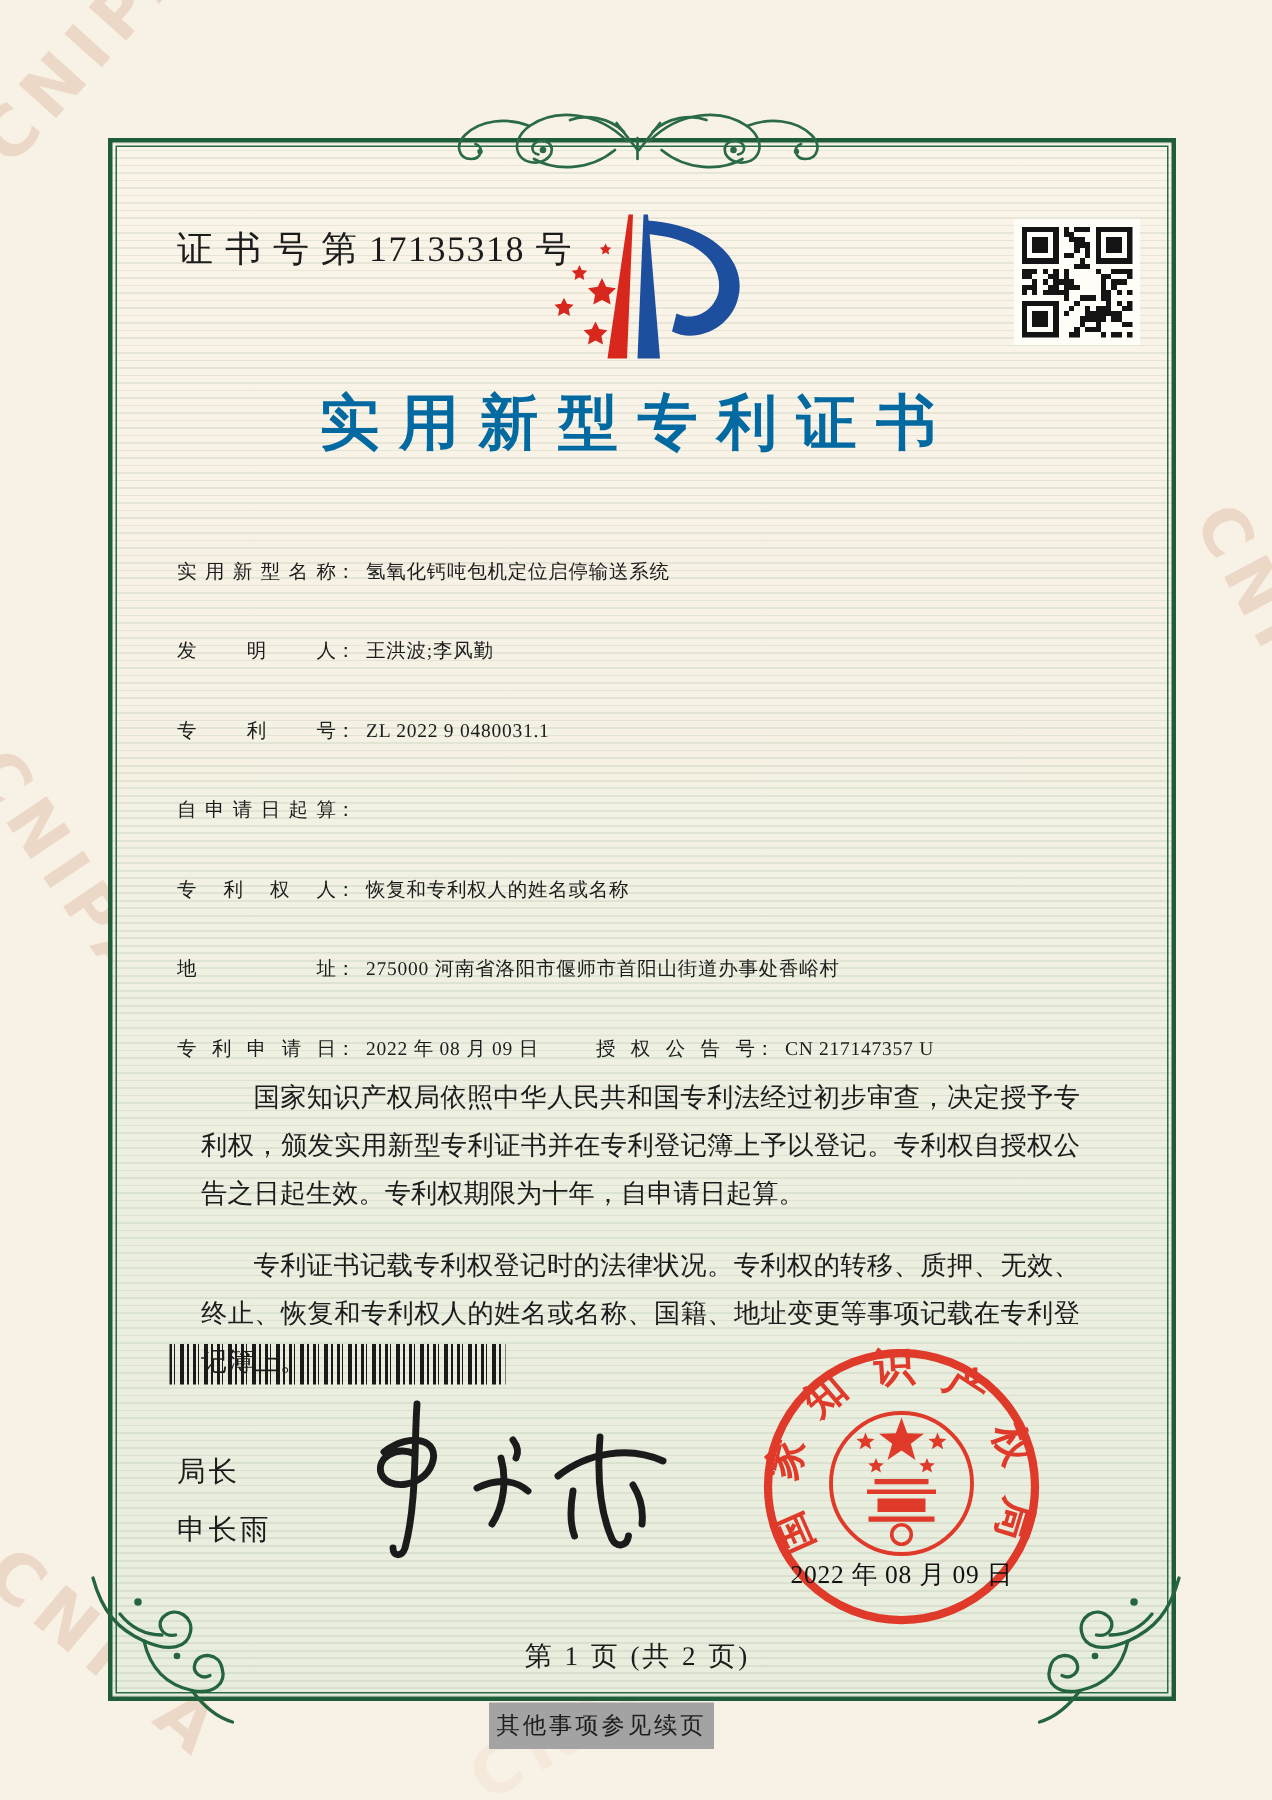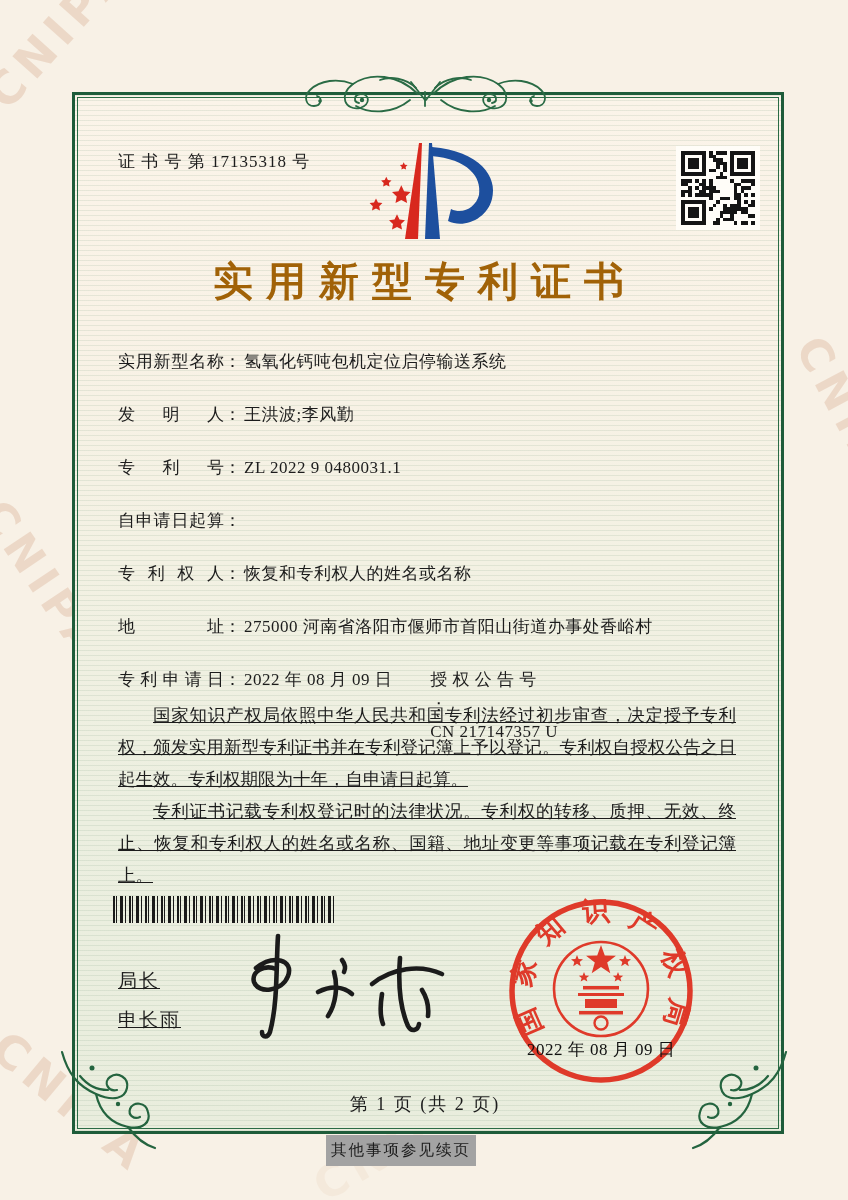--- a/index.html
+++ b/index.html
@@ -19,44 +19,44 @@
   
   .frame{position:absolute;left:72px;top:92px;width:706px;height:1036px;z-index:2;
          border:3px solid #1e5c3a;
          background:
            repeating-linear-gradient(180deg, rgba(125,160,130,0.16) 0 1px, rgba(0,0,0,0) 1px 5px),
            linear-gradient(180deg,#fbf4e9 0%,#f9f2e6 22%,#f3f1e3 45%,#ecefe0 70%,#e9eddd 100%);}
   .frame::after{content:"";position:absolute;inset:2px;border:1px solid #2a6b45;pointer-events:none;}
 
   .abs{position:absolute;z-index:3;}
 
-  .cert-no{left:118px;top:150px;font-size:17px;letter-spacing:1px;text-align:right;}
+  .cert-no{left:118px;top:150px;font-size:24px;letter-spacing:1px;text-align:right;}
 
   .logo{left:352px;top:133px;width:152px;height:122px;}
   .qr{left:676px;top:146px;width:84px;height:84px;background:#fffdf8;padding:5px;box-sizing:border-box;}
 
   .title{left:72px;top:254px;width:706px;text-align:center;font-size:40px;font-weight:bold;
-         letter-spacing:13px;color:#a16207;}
-
-  .fields{left:118px;top:349px;width:620px;font-size:17px;}
+         letter-spacing:13px;color:#0369a1;}
+
+  .fields{left:118px;top:368px;width:620px;font-size:13px;}
   .frow{display:flex;line-height:26px;margin-bottom:27px;white-space:nowrap;}
   .flabel{display:inline-block;width:106px;text-align:justify;text-align-last:justify;}
   .fcolon{display:inline-block;width:20px;}
   .fvalue{letter-spacing:0.5px;}
-  .gpair2{margin-left:38px;display:flex;flex-direction:column;}
+  .gpair2{margin-left:38px;display:flex;}
 
   .paras{left:118px;top:699px;width:618px;font-size:17.5px;line-height:1.83;text-align:justify;}
-  .paras p{margin:0;text-indent:2em;text-decoration:underline;}
+  .paras p{margin:16px;text-indent:2em;}
 
   .barcode{left:113px;top:896px;width:224px;height:27px;
     background:repeating-linear-gradient(90deg,#1a1a1a 0 2px,rgba(0,0,0,0) 2px 3px,
       #1a1a1a 3px 4px,rgba(0,0,0,0) 4px 7px,#1a1a1a 7px 10px,rgba(0,0,0,0) 10px 12px,
       #1a1a1a 12px 13px,rgba(0,0,0,0) 13px 16px);}
 
-  .sig{left:118px;top:968px;font-size:19px;letter-spacing:2px;text-decoration:underline;}
+  .sig{left:118px;top:968px;font-size:19px;letter-spacing:2px;}
   .sig div{margin-bottom:13px;}
   .handwriting{left:222px;top:930px;width:240px;height:114px;}
 
   .seal{left:503px;top:893px;width:196px;height:196px;}
   .seal-date{left:527px;top:1038px;font-size:17px;letter-spacing:0.5px;color:#111;}
 
   .page-num{left:72px;top:1092px;width:706px;text-align:center;font-size:18px;letter-spacing:2px;}
   .note{left:326px;top:1135px;background:#a3a3a3;padding:5px 5px;font-size:15.5px;letter-spacing:2px;}
 
   .orn-top{left:298px;top:66px;width:255px;height:58px;}

